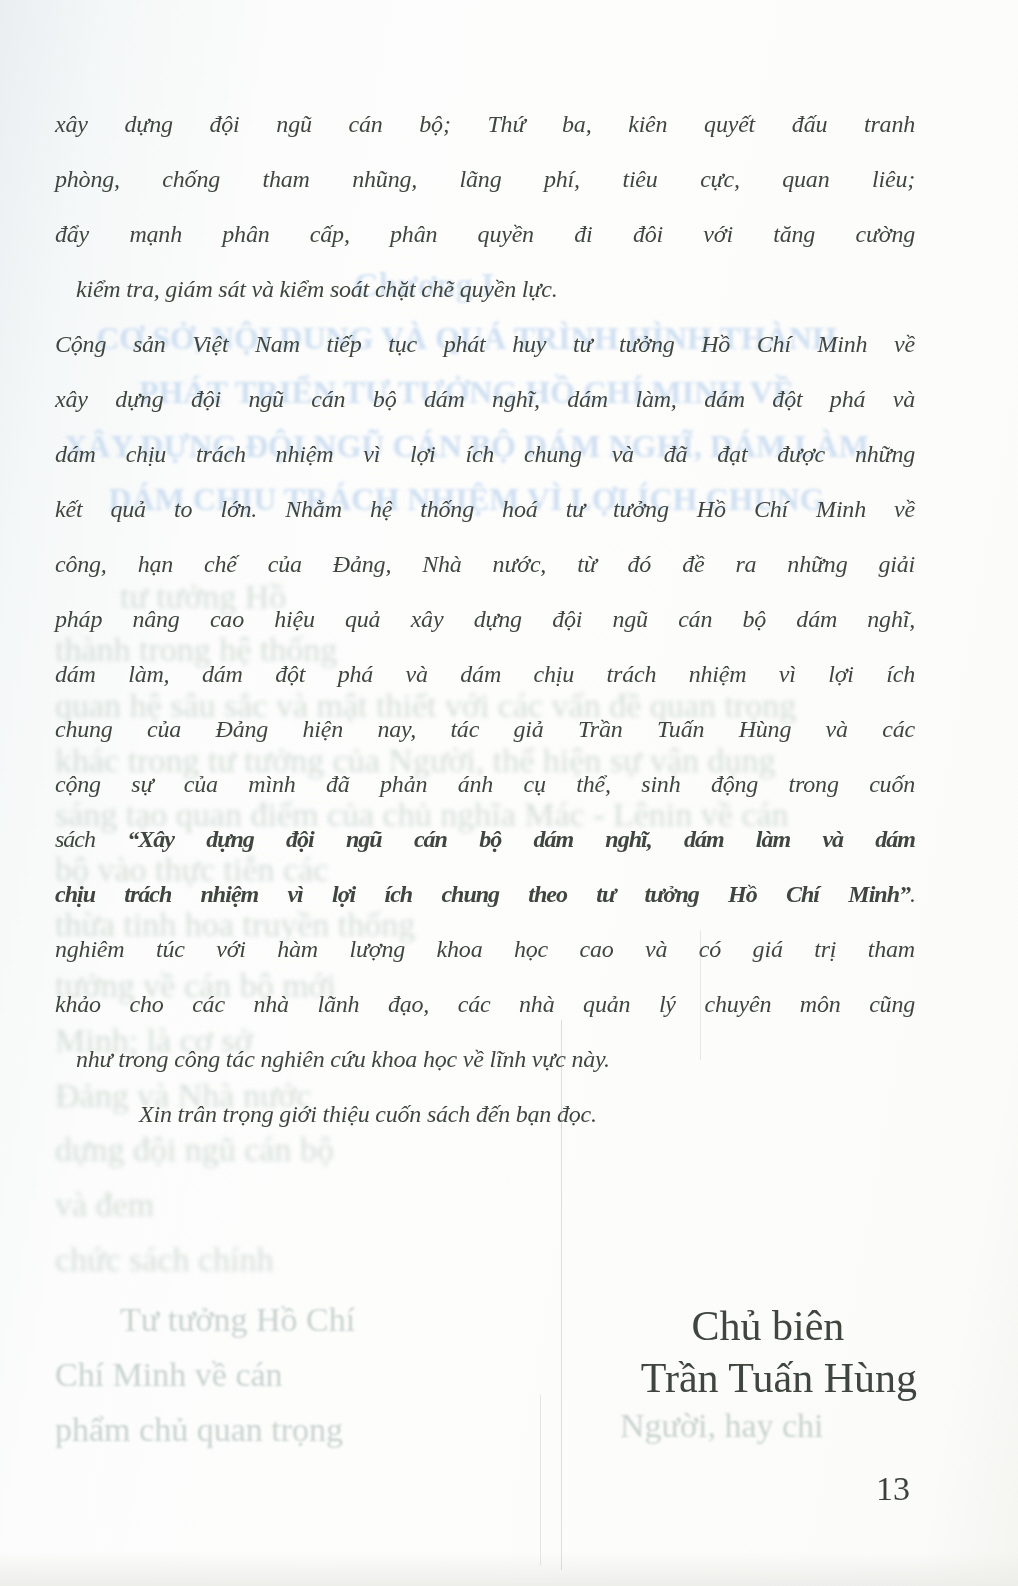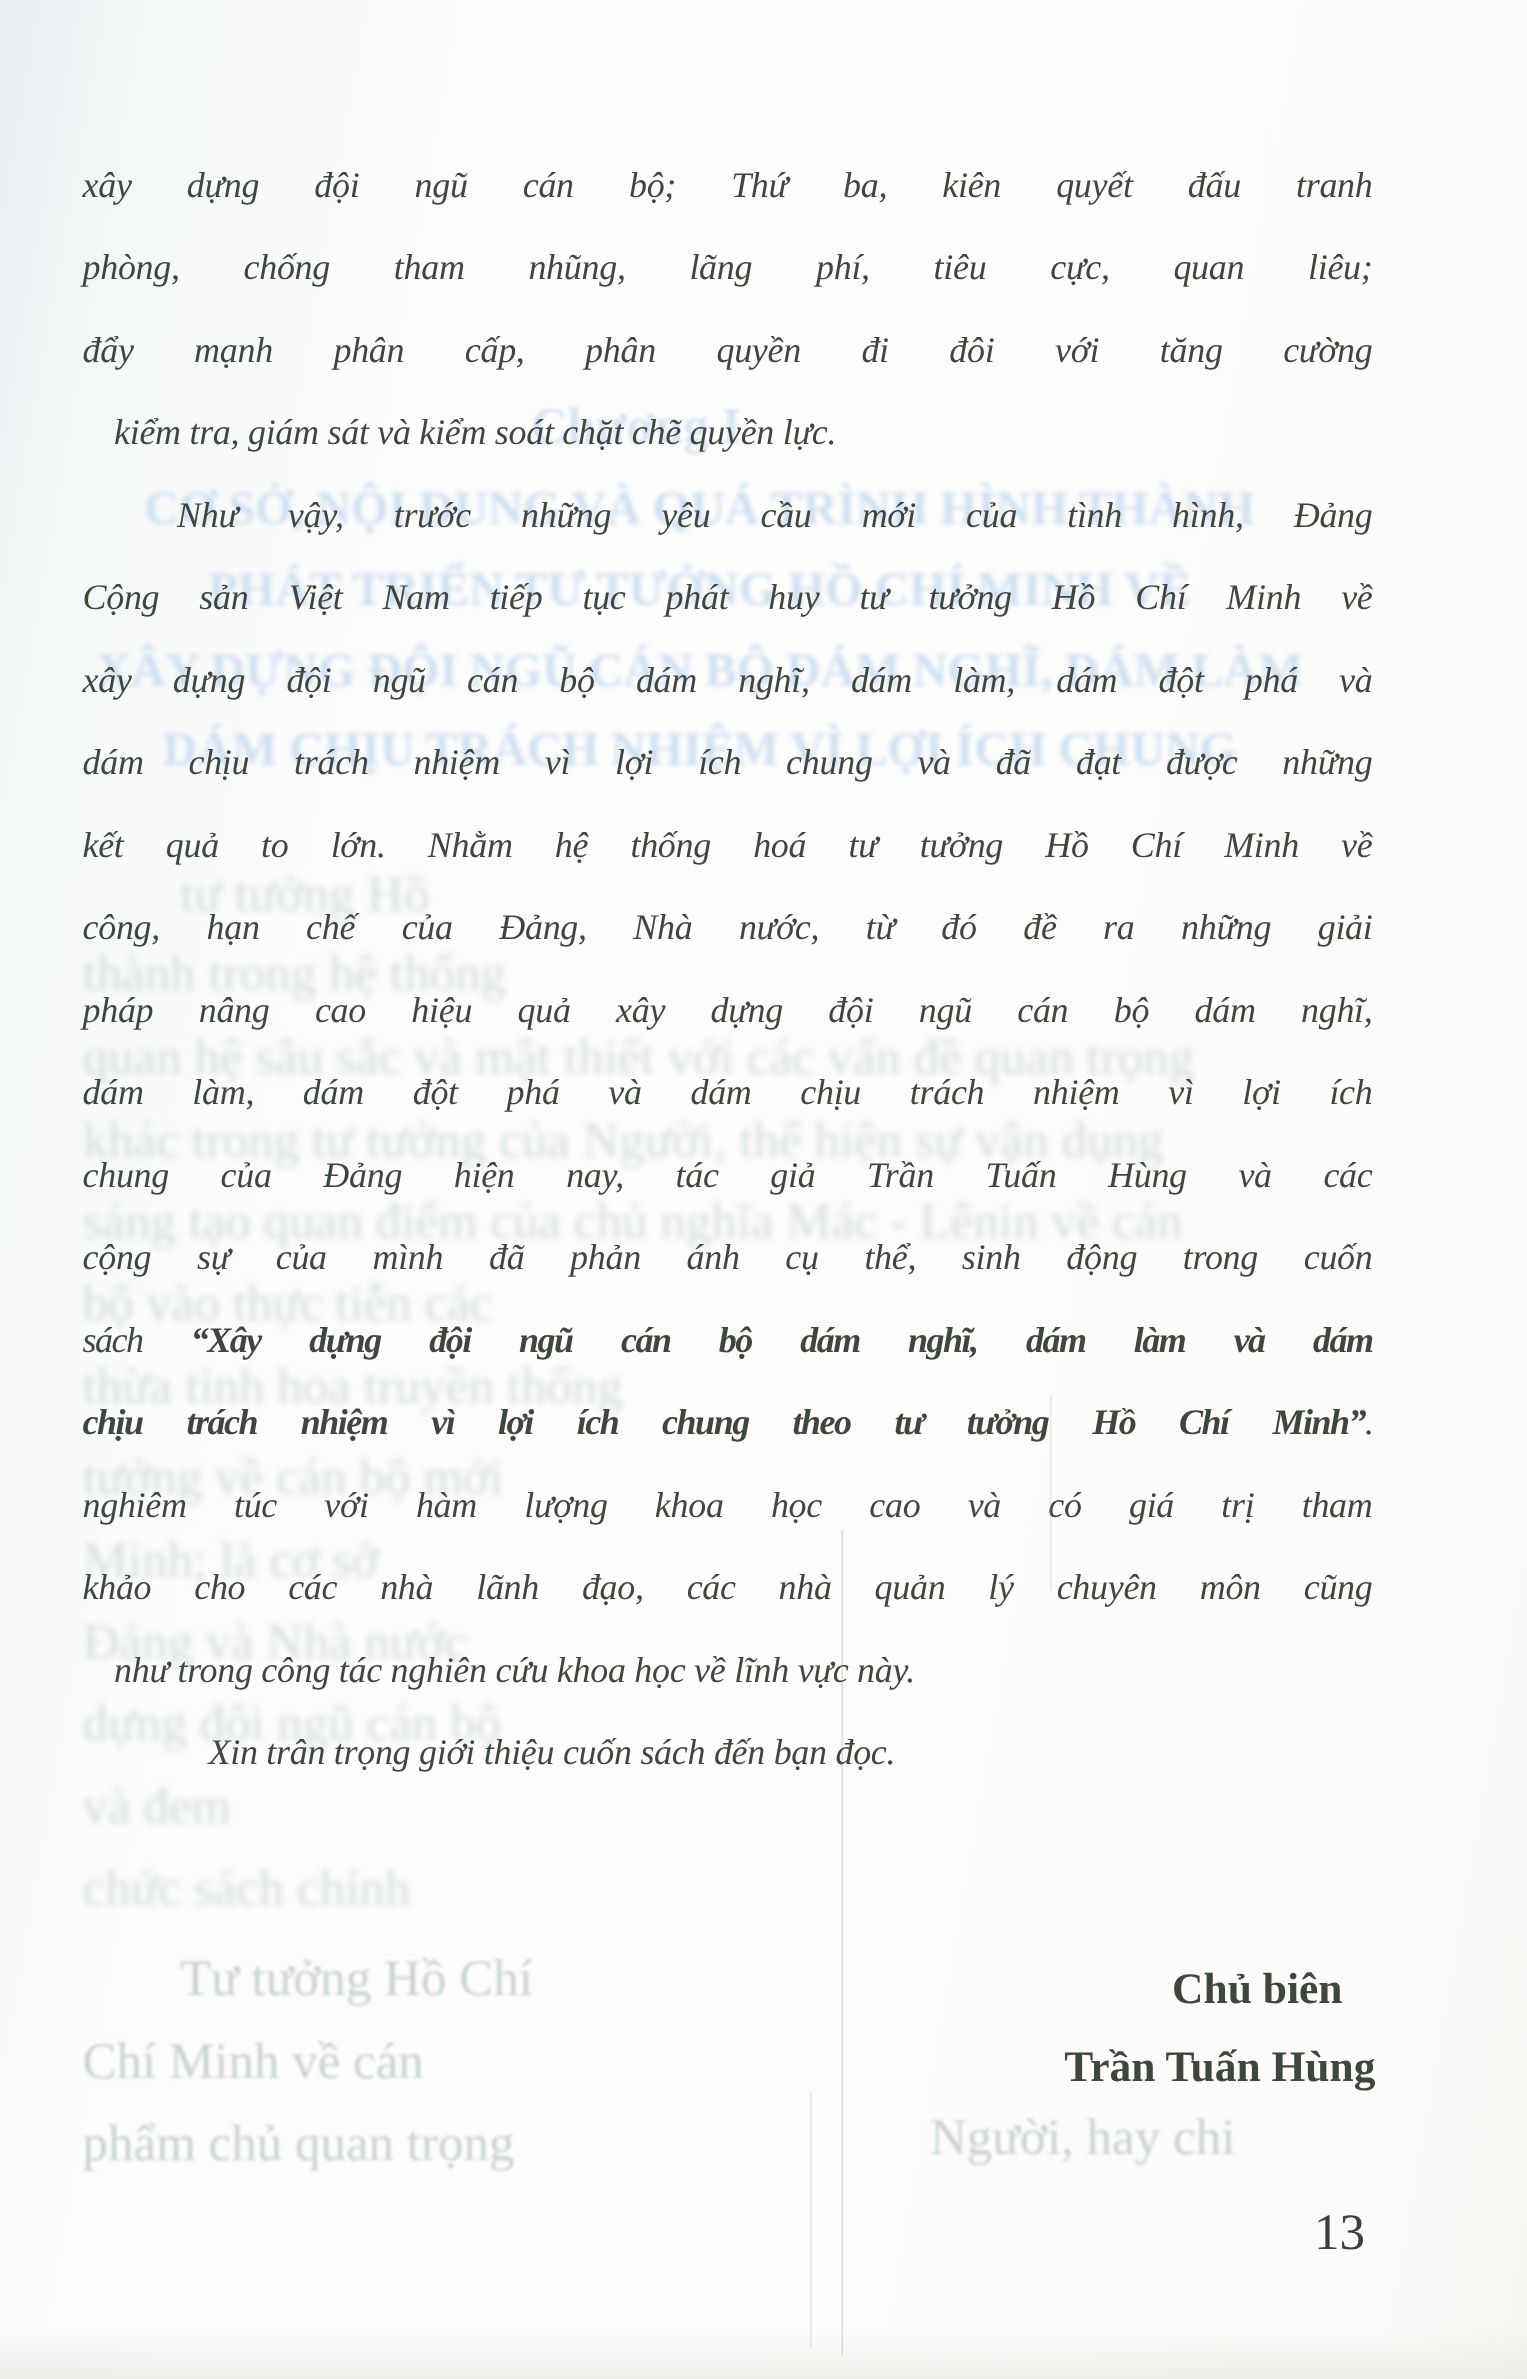--- a/index.html
+++ b/index.html
@@ -59,24 +59,23 @@
     white-space:nowrap;
     overflow:visible;
   }
   .line.last{text-align-last:left;margin-left:21px;}
   .line.indent{text-indent:63px;}
   .line.tight{letter-spacing:-1px;}
   .line .b{font-weight:bold;}
   
   .signature{
     position:absolute;top:1300px;right:101px;z-index:2;
-    text-align:right;
-    font-size:29px;line-height:52px;
+    text-align:center;
+    font-size:42px;line-height:52px;
     color:#3f463f;
-    font-weight:bold;
   }
   .sig-role{margin-right:22px;}
   
   .page-number{
     position:absolute;left:876px;top:1470px;z-index:2;
     font-size:34px;color:#3a403a;
   }
   
   .scratch{position:absolute;width:1px;background:rgba(150,150,140,0.30);z-index:3;}
   .s1{left:561px;top:1020px;height:550px;}
@@ -111,21 +110,20 @@
       <div class="ghost-body strong" style="top: 1355px; left: 55px;">Chí Minh về cán</div>
       <div class="ghost-body strong" style="top: 1410px; left: 55px;">phẩm chủ quan trọng</div>
       <div class="ghost-body strong" style="top: 1406px; left: 620px;">Người, hay chi</div>
     </div>
 
   <div class="text-block" id="text-block">
       <div class="line">xây dựng đội ngũ cán bộ; Thứ ba, kiên quyết đấu tranh</div>
       <div class="line">phòng, chống tham nhũng, lãng phí, tiêu cực, quan liêu;</div>
       <div class="line">đẩy mạnh phân cấp, phân quyền đi đôi với tăng cường</div>
       <div class="line last">kiểm tra, giám sát và kiểm soát chặt chẽ quyền lực.</div>
-      <div class="line indent">Như vậy, trước những yêu cầu mới của tình hình, Đảng</div>
       <div class="line">Cộng sản Việt Nam tiếp tục phát huy tư tưởng Hồ Chí Minh về</div>
       <div class="line">xây dựng đội ngũ cán bộ dám nghĩ, dám làm, dám đột phá và</div>
       <div class="line">dám chịu trách nhiệm vì lợi ích chung và đã đạt được những</div>
       <div class="line">kết quả to lớn. Nhằm hệ thống hoá tư tưởng Hồ Chí Minh về</div>
       <div class="line">công, hạn chế của Đảng, Nhà nước, từ đó đề ra những giải</div>
       <div class="line">pháp nâng cao hiệu quả xây dựng đội ngũ cán bộ dám nghĩ,</div>
       <div class="line">dám làm, dám đột phá và dám chịu trách nhiệm vì lợi ích</div>
       <div class="line">chung của Đảng hiện nay, tác giả Trần Tuấn Hùng và các</div>
       <div class="line">cộng sự của mình đã phản ánh cụ thể, sinh động trong cuốn</div>
       <div class="line tight"><span>sách </span><span class="b">“Xây dựng đội ngũ cán bộ dám nghĩ, dám làm và dám</span></div>

